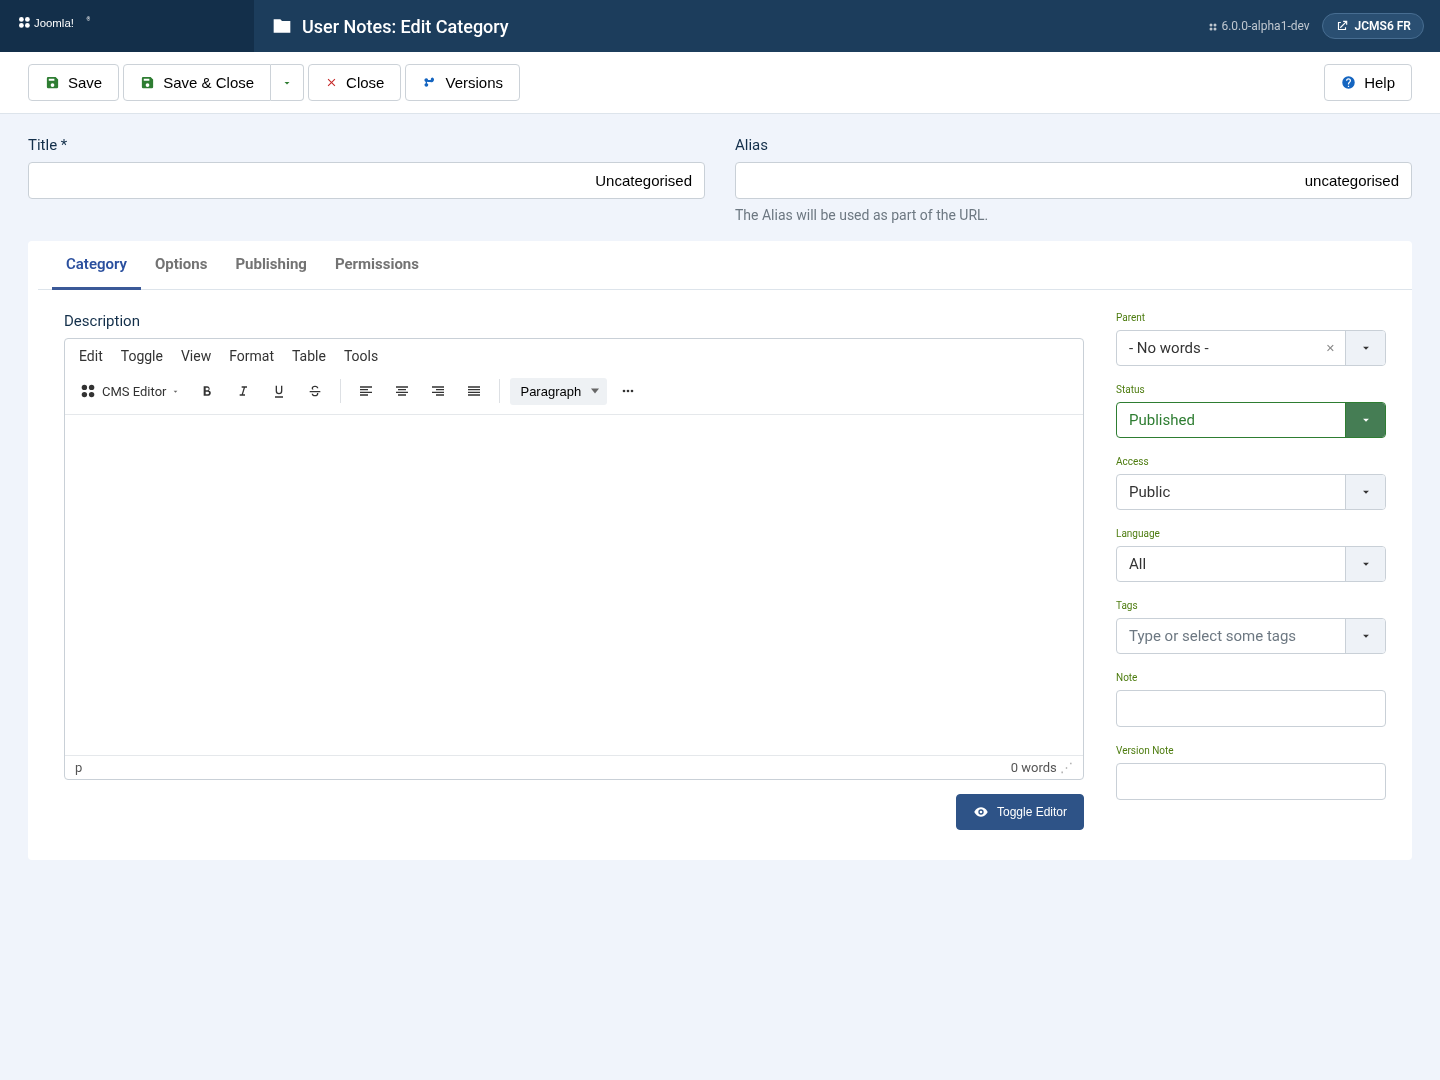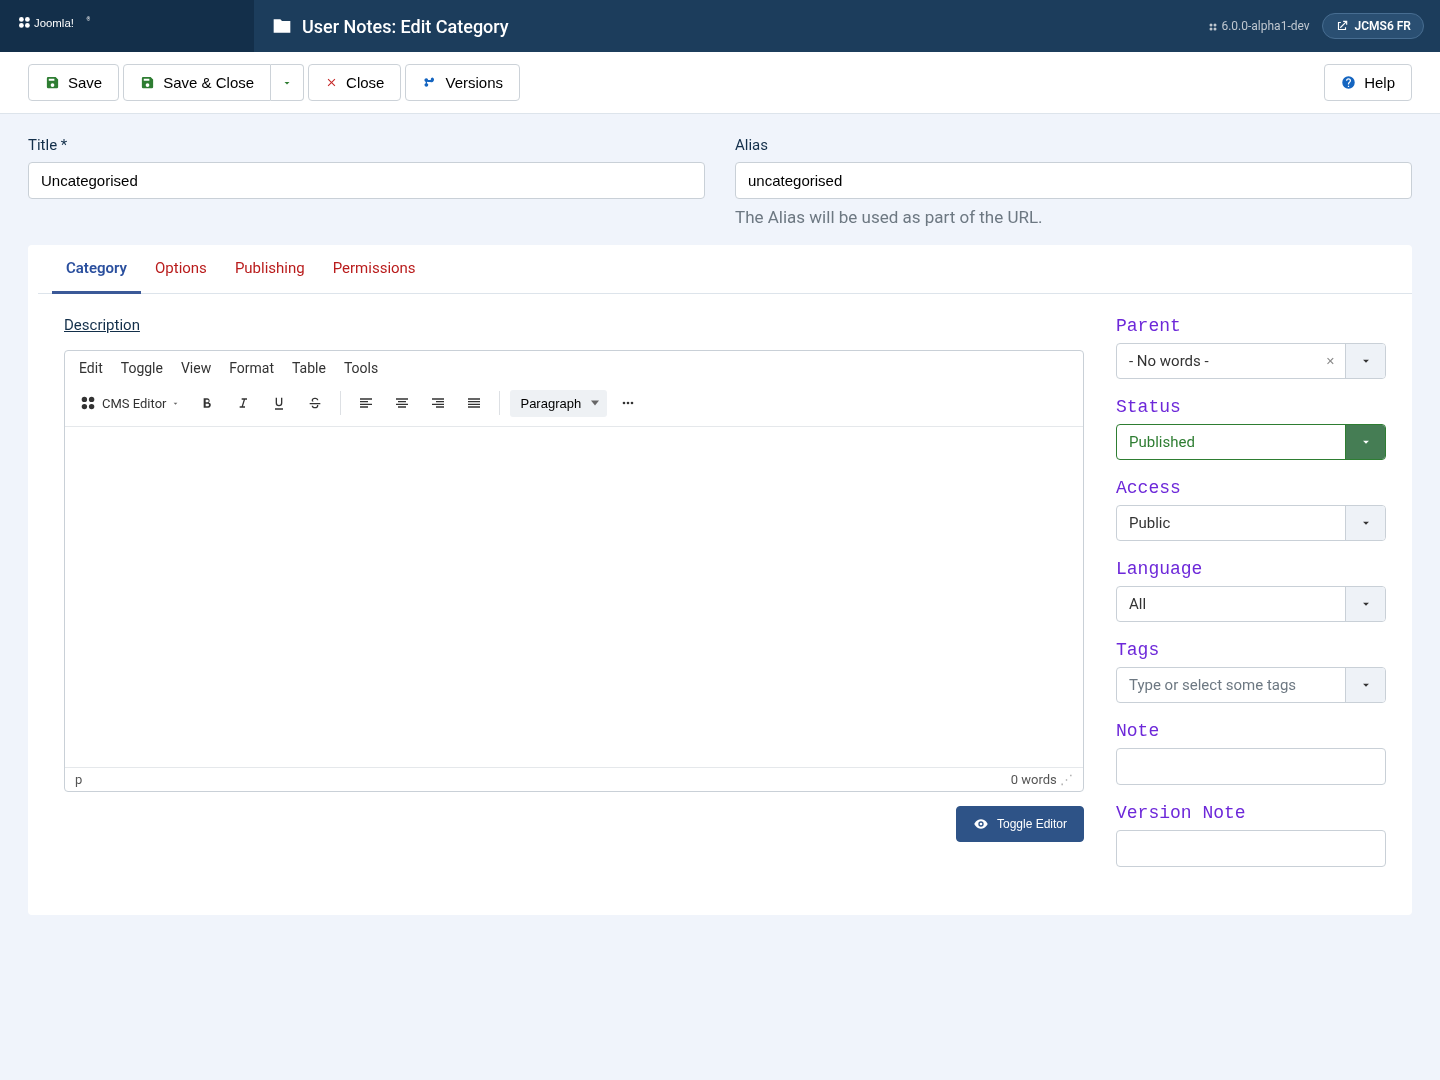--- a/index.html
+++ b/index.html
@@ -24,34 +24,34 @@
 .btn-group .btn:first-child { border-radius: 4px 0 0 4px; }
 .btn-group .btn-caret { border-radius: 0 4px 4px 0; border-left: 0; padding: 9px 10px; }
 .icon-green { color: #2e7d32; }
 .icon-red { color: #c62828; }
 .icon-blue { color: #1565c0; }
 
 
 .form-top { padding: 22px 28px 18px; display: flex; gap: 30px; }
 .form-col { flex: 1; }
 .form-label { color: #132f4a; font-size: 15px; margin-bottom: 8px; display: block; }
-.form-input { width: 100%; padding: 9px 12px; border: 1px solid #c9d0d7; border-radius: 4px; font-size: 15px; background: #fff; }
-.form-hint { color: #6d7882; font-size: 17px; margin-top: 8px; }
+.form-input { width: 100%; padding: 9px 12px; border: 1px solid #c9d0d7; border-radius: 4px; font-size: 15px; background: #fff; text-align: right; }
+.form-hint { color: #6d7882; font-size: 14px; margin-top: 8px; }
 
 
 .panel { background: #fff; margin: 0 28px 28px; border-radius: 4px; padding-bottom: 30px; padding-left: 10px; }
 .tabs { display: flex; border-bottom: 1px solid #dde4eb; padding: 0 14px; }
-.tab { padding: 14px 14px; font-size: 15px; cursor: pointer; color: #b91c1c; }
+.tab { padding: 14px 14px; font-size: 15px; cursor: pointer; color: #737373; font-weight: bold; }
 .tab.active { color: #2a4f9e; font-weight: 600; border-bottom: 3px solid #3b5998; margin-bottom: -1px; }
 
 .panel-body { display: flex; padding: 22px 26px 0; gap: 32px; }
 .main-col { flex: 1; }
 .side-col { width: 270px; }
 
-.section-label { color: #132f4a; font-size: 15px; margin-bottom: 16px; text-decoration: underline; }
+.section-label { color: #132f4a; font-size: 15px; margin-bottom: 8px; }
 
 
 .editor { border: 1px solid #c9d0d7; border-radius: 4px; background: #fff; }
 .editor-menubar { display: flex; gap: 18px; padding: 9px 14px 7px; font-size: 14px; }
 .editor-menubar span { cursor: pointer; }
 .editor-toolbar { display: flex; align-items: center; gap: 6px; padding: 5px 8px 8px; border-bottom: 1px solid #e5e8eb; }
 .tool-btn { width: 30px; height: 30px; display: inline-flex; align-items: center; justify-content: center; border-radius: 3px; cursor: pointer; }
 .cms-content { display: inline-flex; align-items: center; gap: 5px; font-size: 13px; padding: 4px 6px; cursor: pointer; }
 .tool-sep { width: 1px; height: 24px; background: #dde0e4; margin: 0 4px; }
 .tool-select { background: #eef1f4; border: none; border-radius: 3px; padding: 6px 26px 6px 10px; font-size: 13px; cursor: pointer; appearance: none; position: relative; }
@@ -59,21 +59,21 @@
 .tool-select-wrap::after { content: ''; position: absolute; right: 8px; top: 50%; transform: translateY(-50%); border-left: 4px solid transparent; border-right: 4px solid transparent; border-top: 5px solid #666; pointer-events: none; }
 .editor-content { min-height: 340px; padding: 10px; }
 .editor-status { display: flex; justify-content: space-between; padding: 4px 10px; border-top: 1px solid #e5e8eb; font-size: 13px; color: #555; }
 .editor-resize { color: #aaa; }
 
 .toggle-editor { margin-top: 14px; display: flex; justify-content: flex-end; }
 .btn-primary { background: #2e5387; color: #fff; border: 1px solid #2e5387; border-radius: 4px; padding: 9px 16px; font-size: 12px; cursor: pointer; display: inline-flex; align-items: center; gap: 8px; }
 
 
 .side-field { margin-bottom: 18px; }
-.side-label { color: #6d28d9; font-size: 18px; margin-bottom: 7px; font-family: Liberation Mono, monospace; }
+.side-label { color: #4d7c0f; font-size: 10px; margin-bottom: 7px; }
 .select-wrap { display: flex; border: 1px solid #c9d0d7; border-radius: 4px; overflow: hidden; background: #fff; }
 .select-wrap.published { border-color: #2e7d32; }
 .select-body { flex: 1; padding: 8px 12px; font-size: 15px; position: relative; }
 .select-body .clear { position: absolute; right: 10px; top: 50%; transform: translateY(-50%); color: #888; font-size: 11px; cursor: pointer; }
 .select-caret { width: 40px; background: #eef2f7; display: flex; align-items: center; justify-content: center; border-left: 1px solid #c9d0d7; cursor: pointer; }
 .select-wrap.published .select-caret { background: #457d54; border-left-color: #2e7d32; color: #fff; }
 .select-wrap.published .select-body { color: #2e7d32; }
 .tags-body { flex: 1; padding: 8px 12px; font-size: 15px; color: #6d7882; }
 
 svg { fill: currentColor; }

